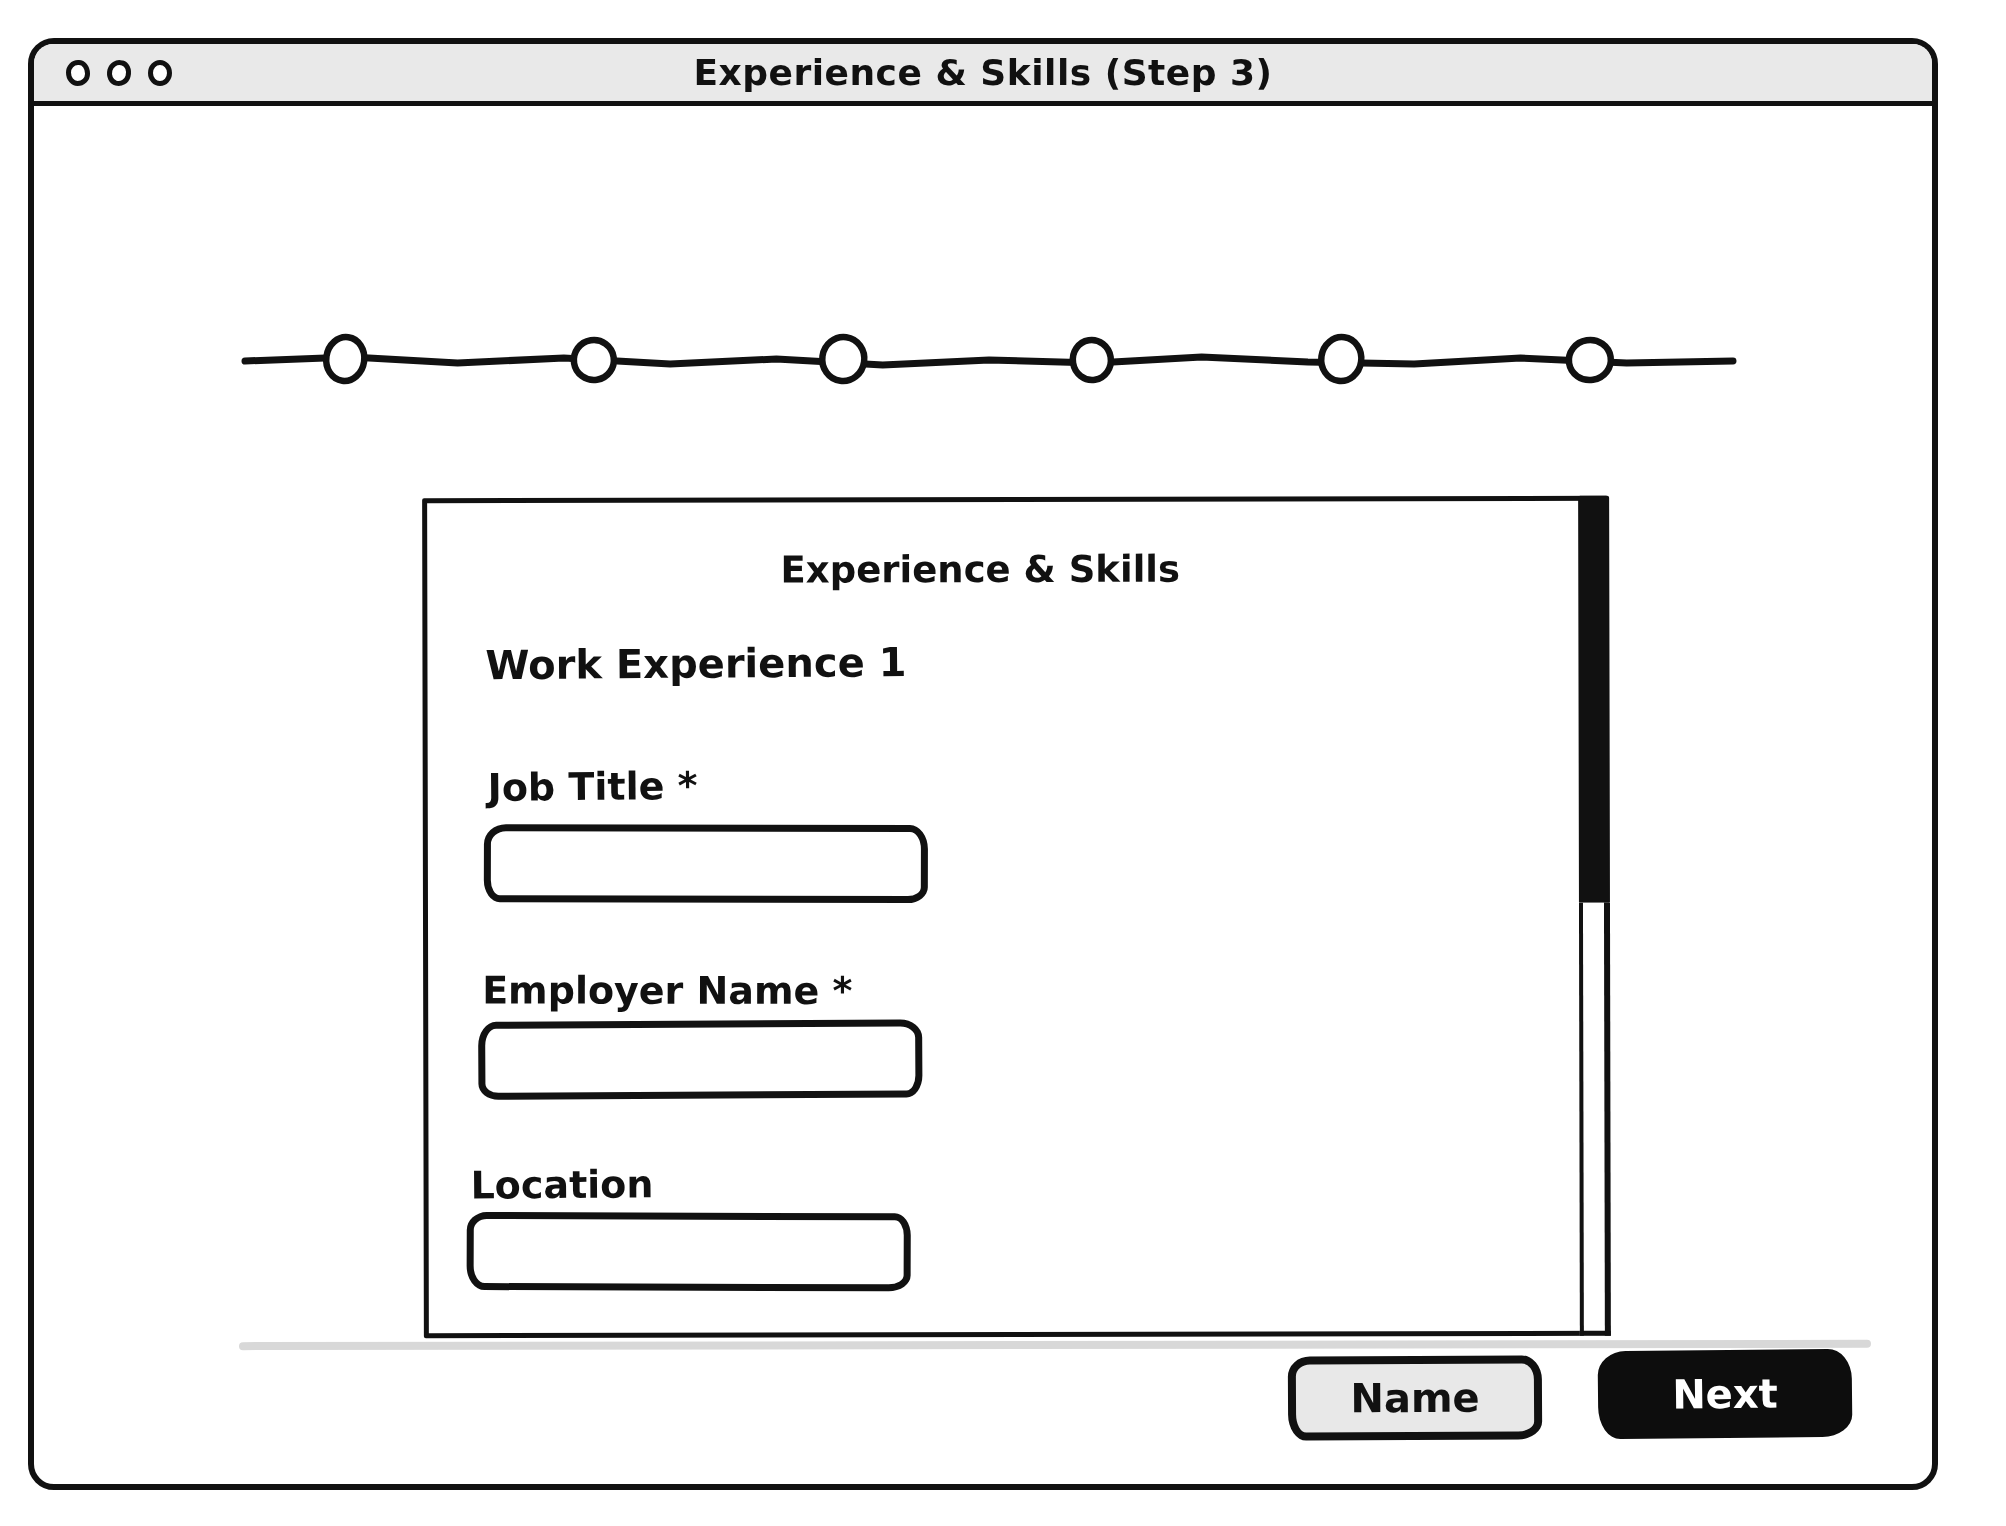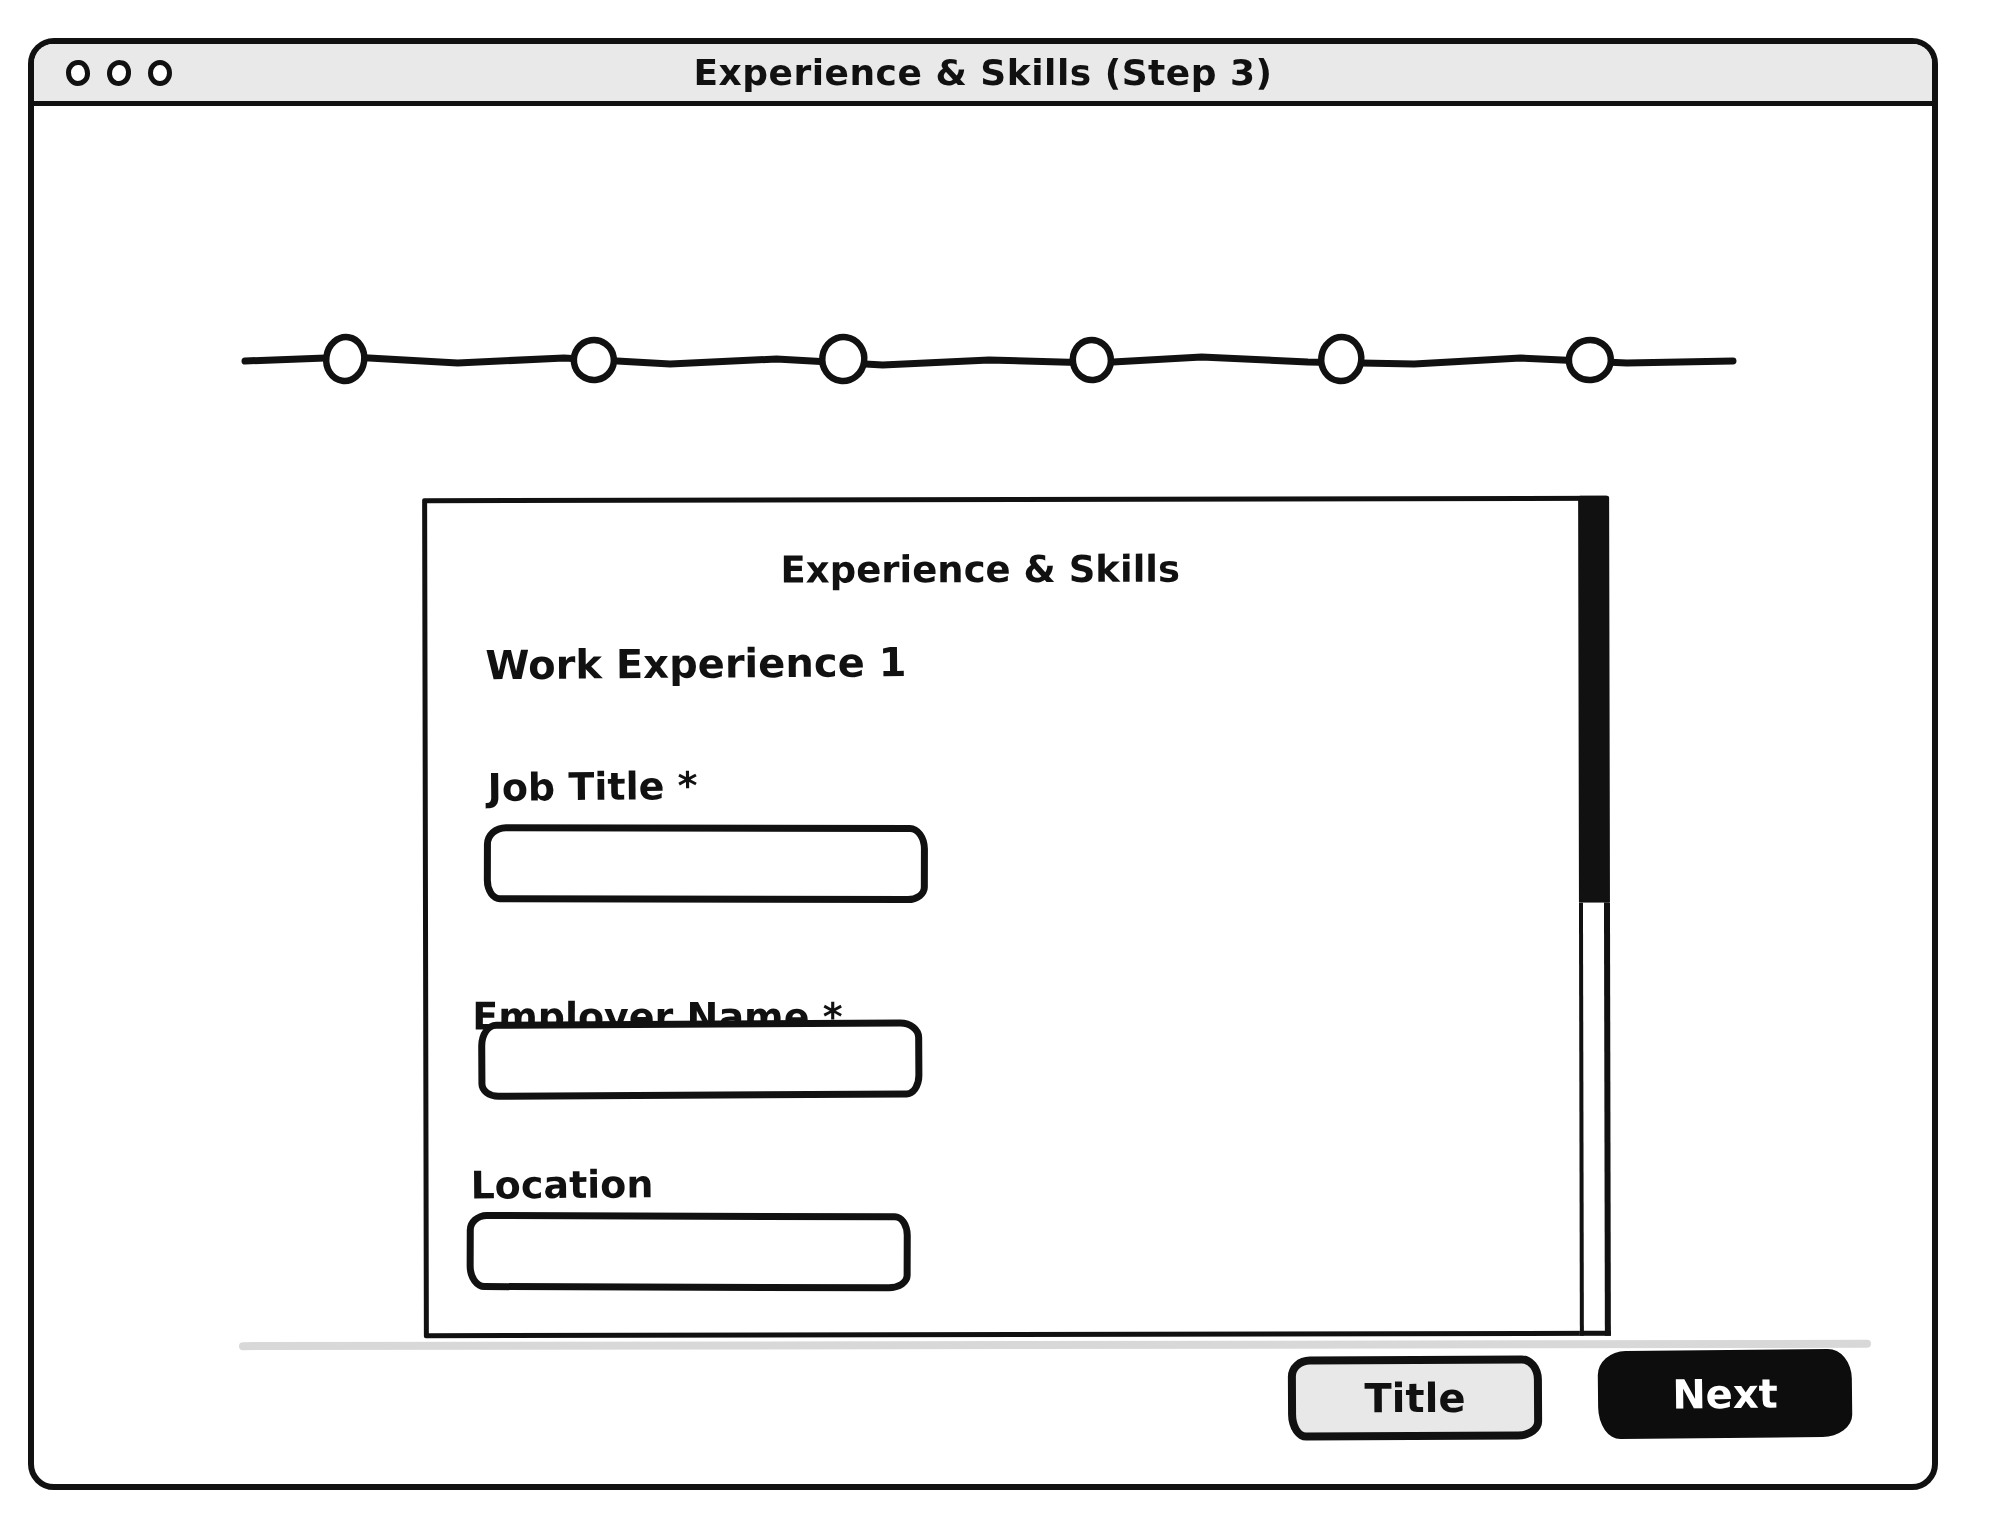--- a/index.html
+++ b/index.html
@@ -50,21 +50,21 @@
   .panel-title{
     position:absolute;top:46px;left:0;right:70px;text-align:center;
     font-size:37px;font-weight:bold;
   }
   .section-heading{
     position:absolute;left:58px;top:138px;
     font-size:40px;font-weight:bold;transform:rotate(-0.3deg);
   }
   .field-label{position:absolute;font-size:38px;font-weight:bold;white-space:nowrap;}
   .field-label.f0{left:60px;top:262px;transform:rotate(-0.4deg);}
-  .field-label.f1{left:44px;top:466px;transform:rotate(0.2deg);margin-top:26px;}
+  .field-label.f1{left:54px;top:466px;transform:rotate(0.2deg);}
   .field-label.f2{left:42px;top:660px;transform:rotate(-0.3deg);}
   .text-input{
     position:absolute;width:444px;height:78px;background:#fff;
     border:7px solid var(--ink);outline:none;
     font:bold 34px "DejaVu Sans",sans-serif;color:var(--ink);padding:0 18px;
   }
   .text-input.f0{left:56px;top:322px;border-radius:22px 18px 20px 16px / 20px 24px 16px 22px;transform:rotate(0.25deg);}
   .text-input.f1{left:50px;top:518px;border-radius:18px 22px 16px 20px / 24px 18px 22px 16px;transform:rotate(-0.2deg);}
   .text-input.f2{left:38px;top:710px;border-radius:20px 16px 22px 18px / 18px 22px 16px 24px;transform:rotate(0.3deg);}
 
@@ -144,20 +144,20 @@
 
       <div class="scrollbar">
         <div class="scrollbar-thumb"></div>
         <div class="scrollbar-track"></div>
       </div>
     </div>
 
     <div class="divider"></div>
 
     <div class="button back-button">
-      <span>Title</span>
+      <span>Name</span>
     </div>
     <div class="button next-button">
       <span>Next</span>
     </div>
 
   </div>
 </div>
 
 </body></html>

